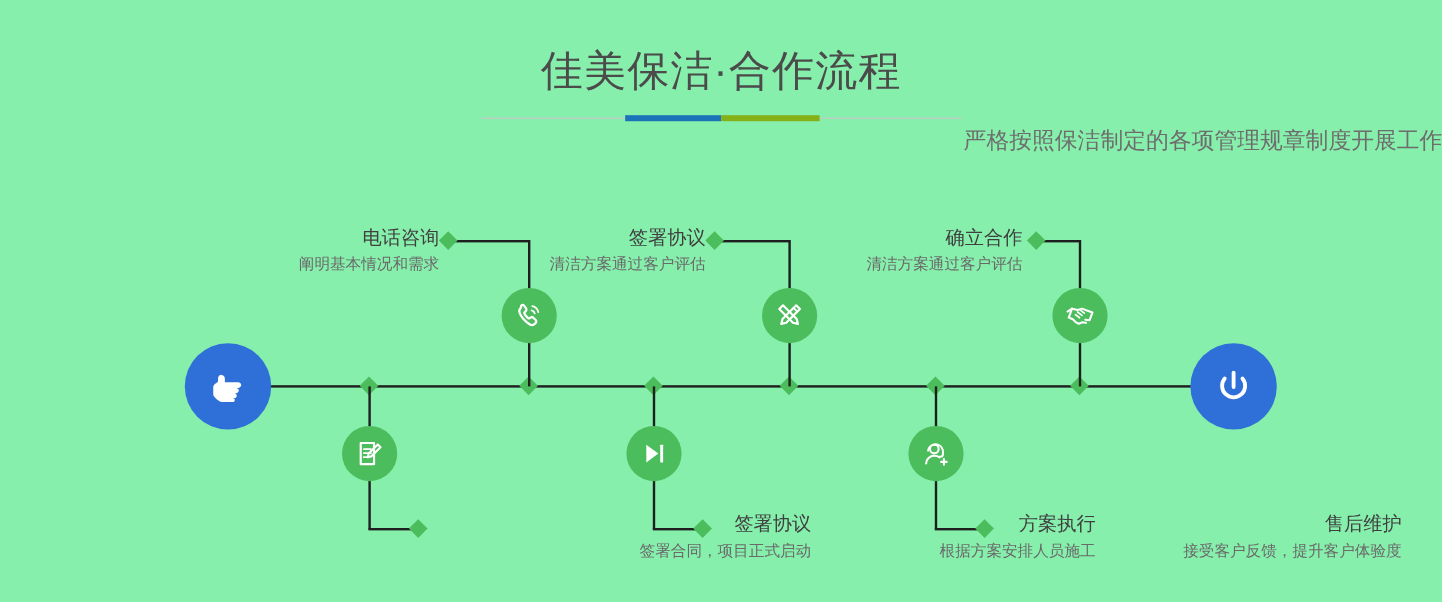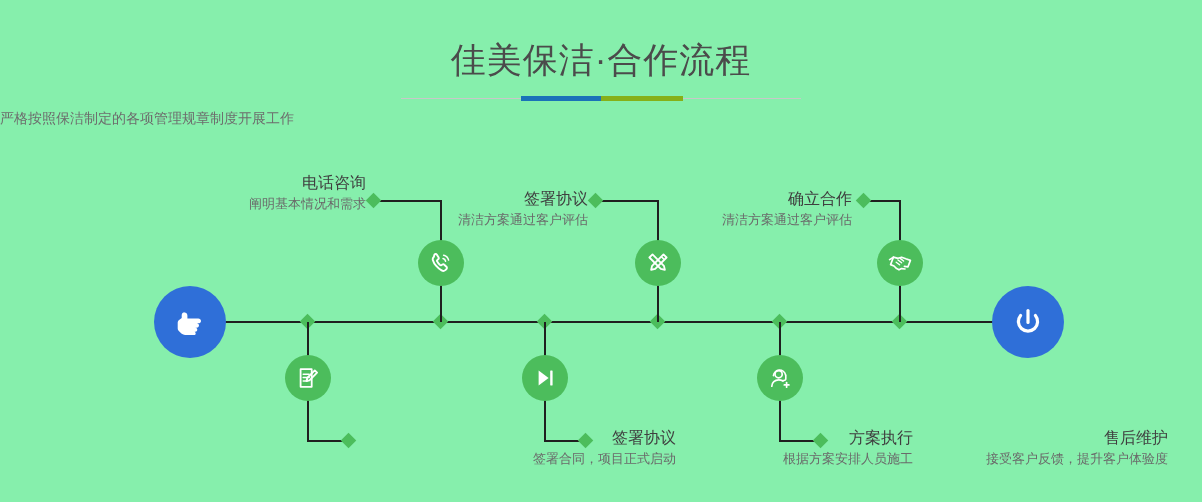--- a/index.html
+++ b/index.html
@@ -69,22 +69,22 @@
     left: 200px;
     width: 82px;
     height: 5px;
     background: #86b018;
   }
   .page-subtitle {
     position: absolute;
     top: 106px;
     left: 0;
     width: 1202px;
-    text-align: left;
-    font-size: 14px;
+    text-align: right;
+    font-size: 19px;
     line-height: 24px;
     color: #6d6d6d;
     white-space: nowrap;
   }
 
   
   .flow {
     position: absolute;
     top: 0;
     left: 0;
@@ -208,21 +208,21 @@
     <div class="diamond" style="left:368px; top:195px;"></div>
     <div class="node" style="left:418px; top:240px;">
       <span>
         <svg width="26" height="26" viewBox="0 0 26 26">
           <path fill="none" stroke="#ffffff" stroke-width="1.9" stroke-linecap="round" stroke-linejoin="round" d="M6.4 4.6c.8-.8 1.9-.7 2.5.2l1.6 2.4c.4.7.3 1.5-.3 2l-1 .9c-.3.3-.4.7-.2 1.1.6 1.3 1.8 2.8 3.1 3.9.4.3.8.3 1.2.1l1.1-.7c.6-.4 1.4-.3 1.9.2l2.1 2c.7.7.7 1.8-.1 2.5l-1 .9c-1 .9-2.5 1-3.7.3-2.1-1.2-4-2.8-5.6-4.7-1.4-1.6-2.5-3.5-3.1-5.5-.4-1.3 0-2.6 1-3.5z"></path>
           <path fill="none" stroke="#ffffff" stroke-width="1.5" stroke-linecap="round" d="M15.6 5.2a6.6 6.6 0 0 1 5 4.9"></path>
           <path fill="none" stroke="#ffffff" stroke-width="1.5" stroke-linecap="round" d="M15 8.6a3.6 3.6 0 0 1 2.6 2.6"></path>
         </svg>
       </span>
     </div>
-    <div class="label top" style="left:56px; top:172px; width:310px;font-family:Liberation Serif, serif;">
+    <div class="label top" style="left:56px; top:188px; width:310px;font-family:Liberation Serif, serif;">
       <div class="title">电话咨询</div>
       <div class="desc">阐明基本情况和需求</div>
     </div>
 
     <div class="diamond" style="left:302px; top:316px;"></div>
     <div class="vline" style="left:307px; top:322px; height:119px;"></div>
     <div class="hline" style="left:307px; top:440px; width:41px;"></div>
     <div class="diamond" style="left:343px; top:435px;"></div>
     <div class="node" style="left:285px; top:355px;">
       <span>

